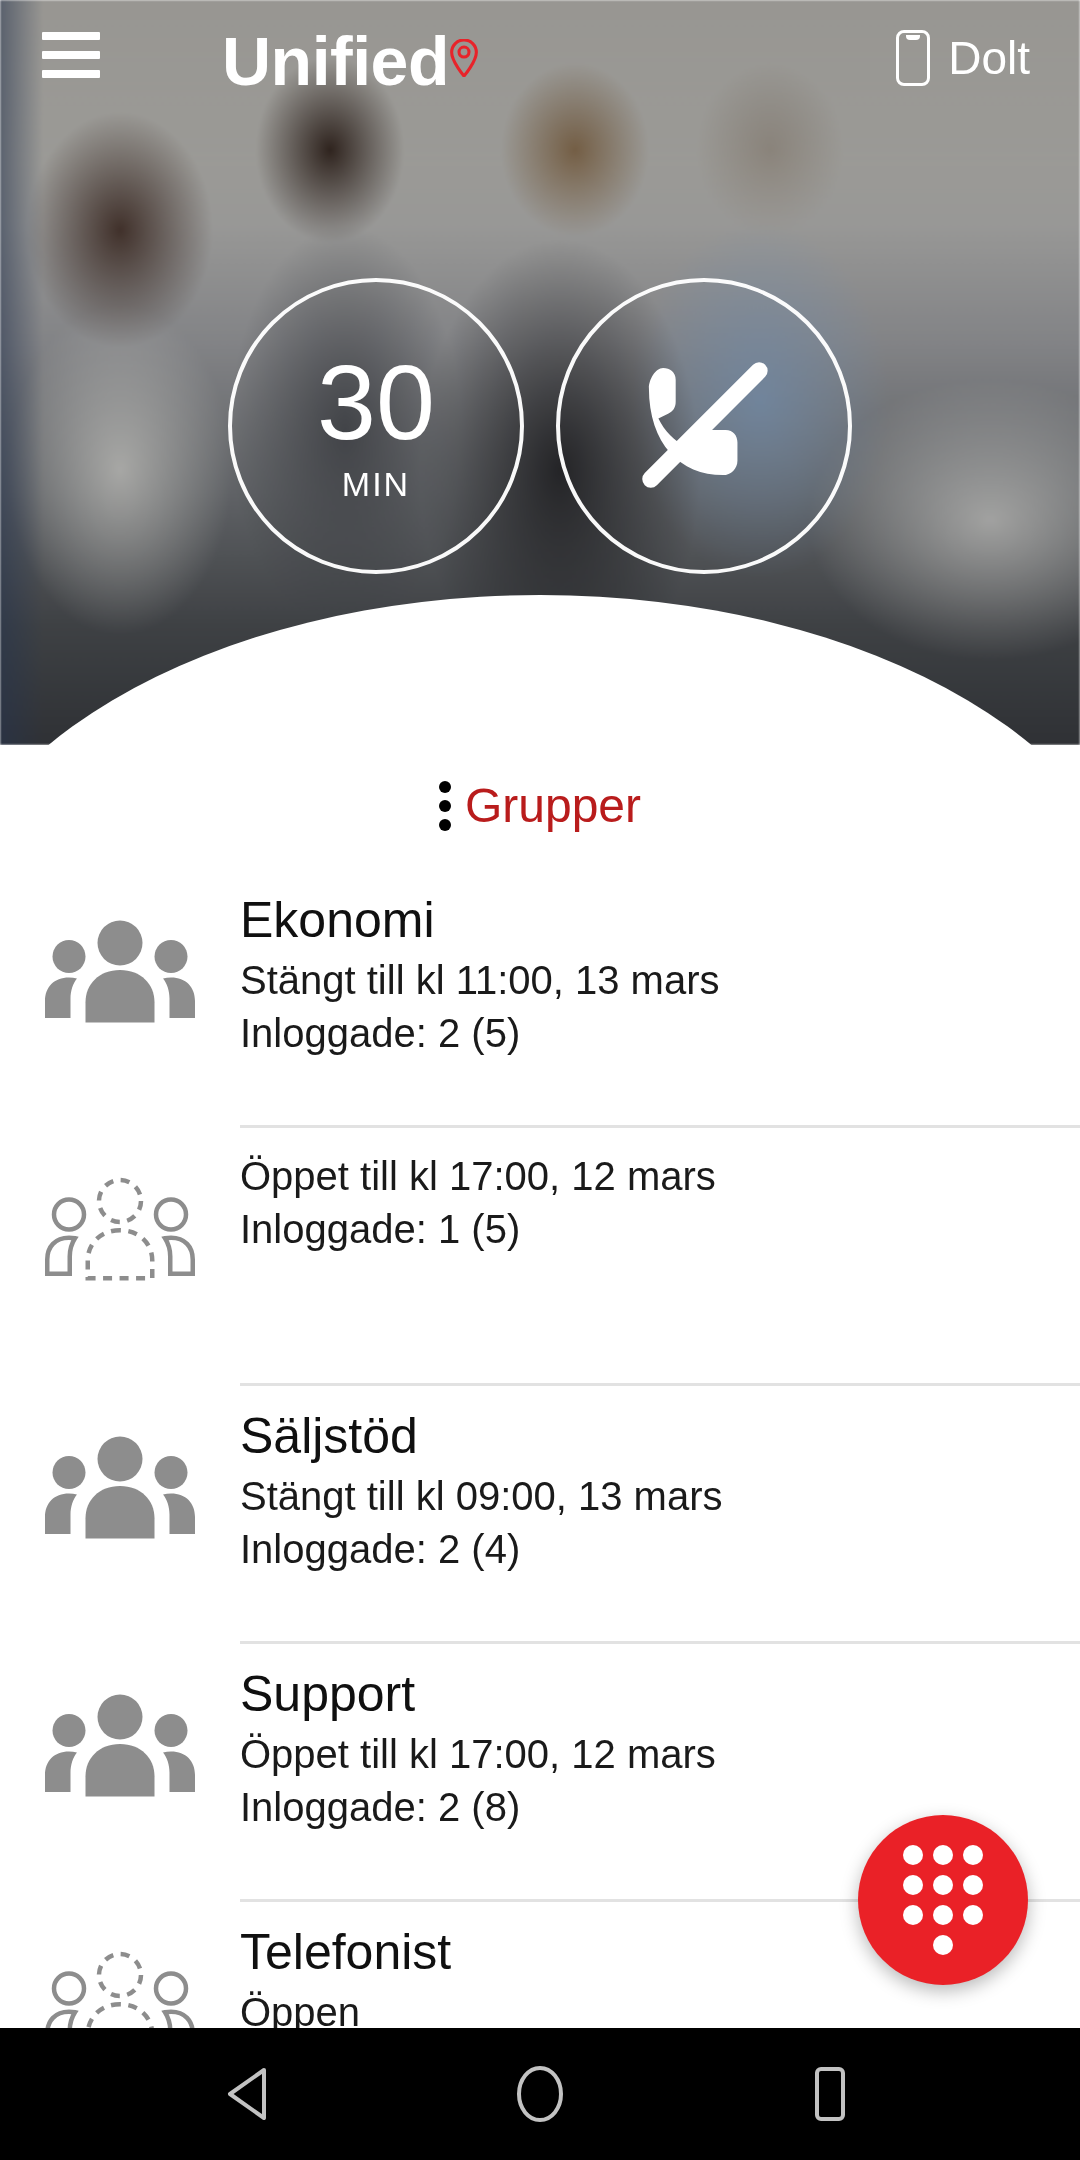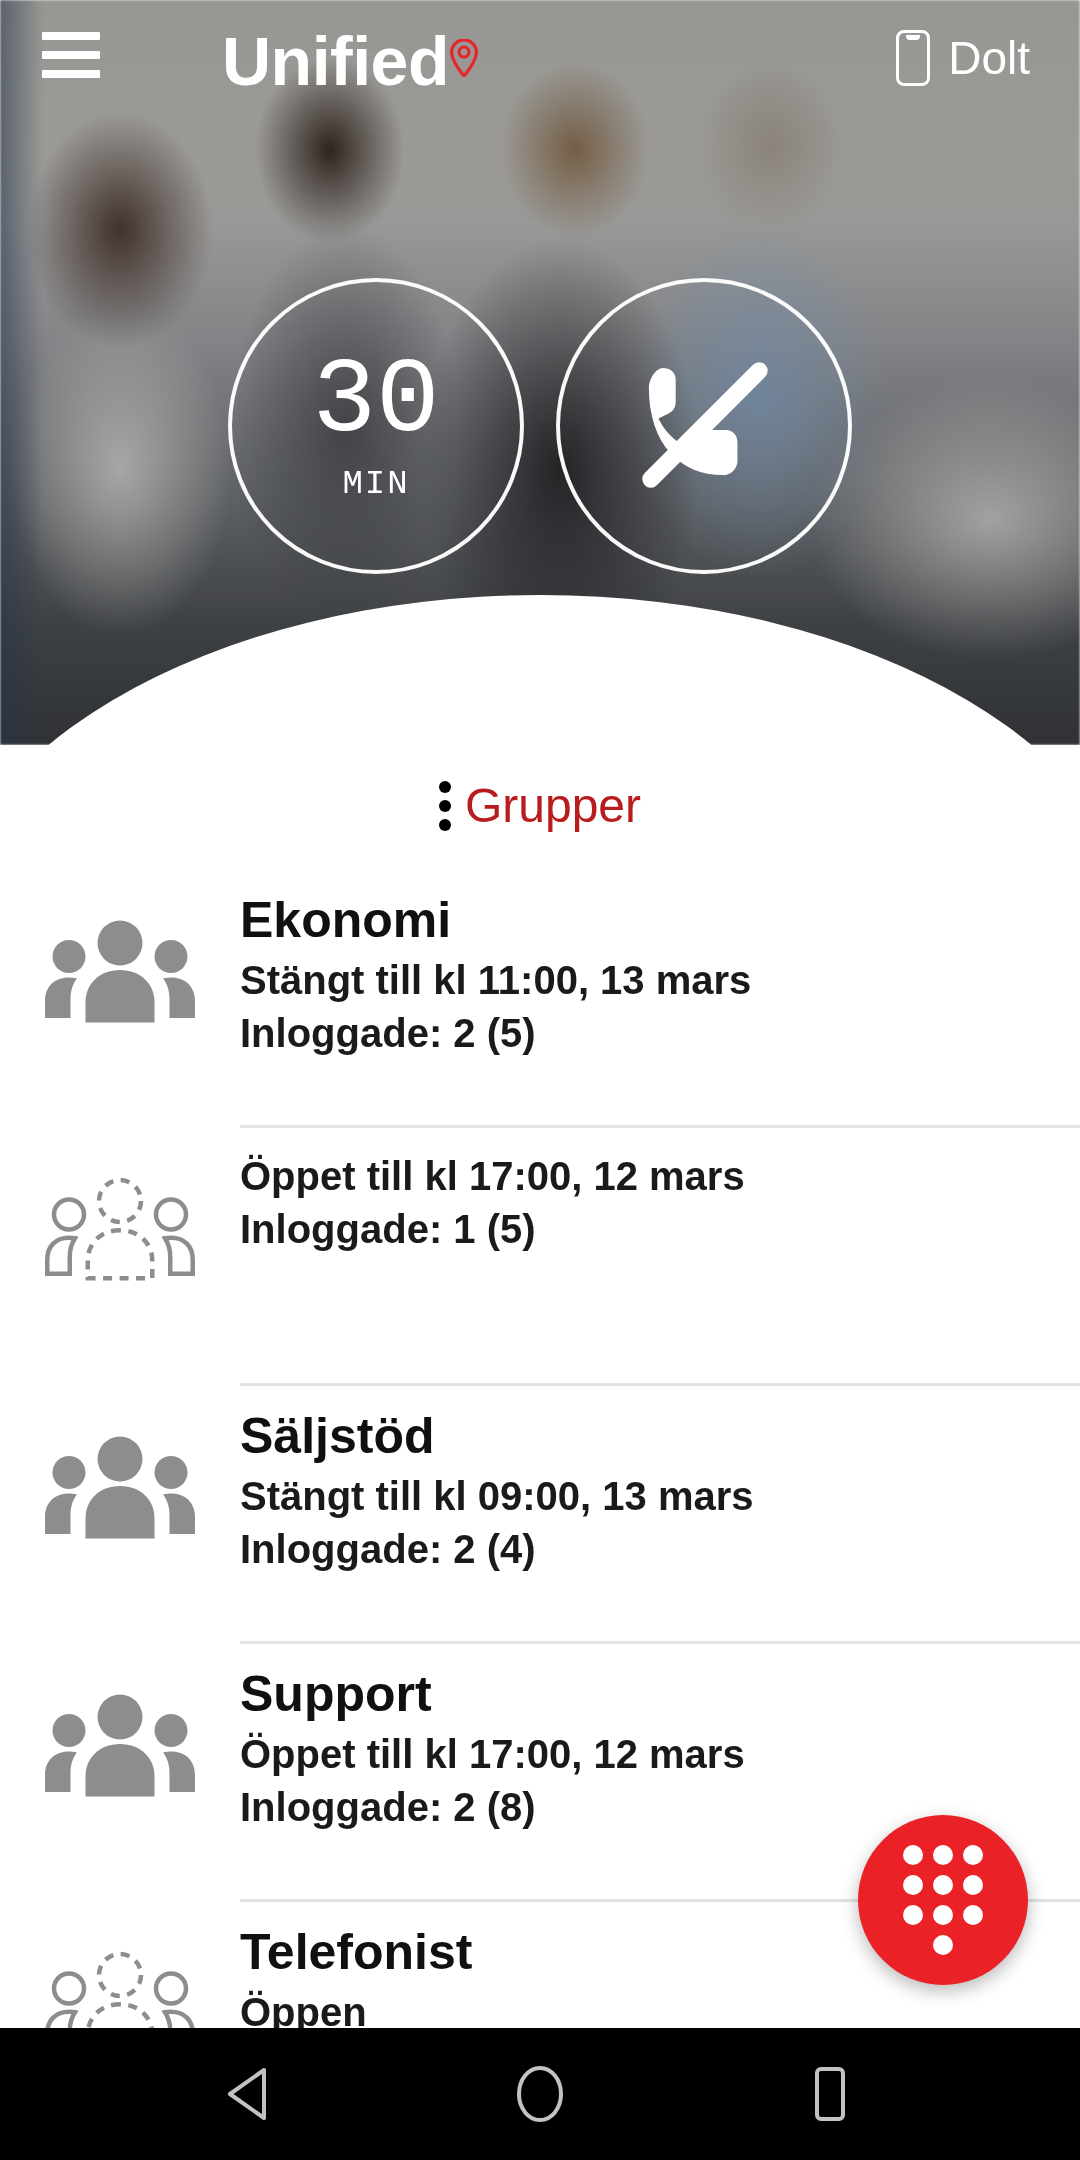--- a/index.html
+++ b/index.html
@@ -8,21 +8,20 @@
     background:#ffffff;
     font-family:"Liberation Sans", sans-serif;
     overflow:hidden;
   }
   #app { position:relative; width:1080px; height:2160px; background:#fff; overflow:hidden; }
 
   
   .hero {
     position:absolute; top:0; left:0; width:1080px; height:745px;
     overflow:hidden;
-    font-family:Liberation Mono, monospace;
   }
   .hero-photo {
     position:absolute; inset:0;
     background:
       
       radial-gradient(ellipse 150px 190px at 120px 230px, rgba(60,42,35,.92) 0%, rgba(60,42,35,.0) 62%),
       radial-gradient(ellipse 170px 250px at 120px 470px, rgba(196,196,193,.95) 0%, rgba(196,196,193,0) 66%),
       radial-gradient(ellipse 120px 150px at 330px 150px, rgba(45,32,26,.95) 0%, rgba(45,32,26,0) 62%),
       radial-gradient(ellipse 170px 300px at 345px 430px, rgba(72,74,79,.95) 0%, rgba(72,74,79,0) 68%),
       radial-gradient(ellipse 120px 140px at 575px 150px, rgba(120,92,60,.85) 0%, rgba(120,92,60,0) 62%),
@@ -101,21 +100,20 @@
     z-index:4;
   }
   .kebab{ display:flex; flex-direction:column; gap:7px; cursor:pointer; }
   .kebab i{ width:12px; height:12px; border-radius:50%; background:#000; display:block; }
   .groups-title{ font-size:48px; color:#b91c1c; }
 
   
   .group-list{
     position:absolute; top:870px; left:0; width:1080px; height:1160px;
     overflow:hidden;
-    font-weight:bold;
   }
   .group-row{
     position:relative; display:flex; align-items:flex-start;
     height:258px; padding:22px 0 0 0; cursor:pointer;
   }
   .row-icon{
     width:240px; flex:0 0 240px;
     display:flex; align-items:center; justify-content:center;
     padding-top:22px;
   }

